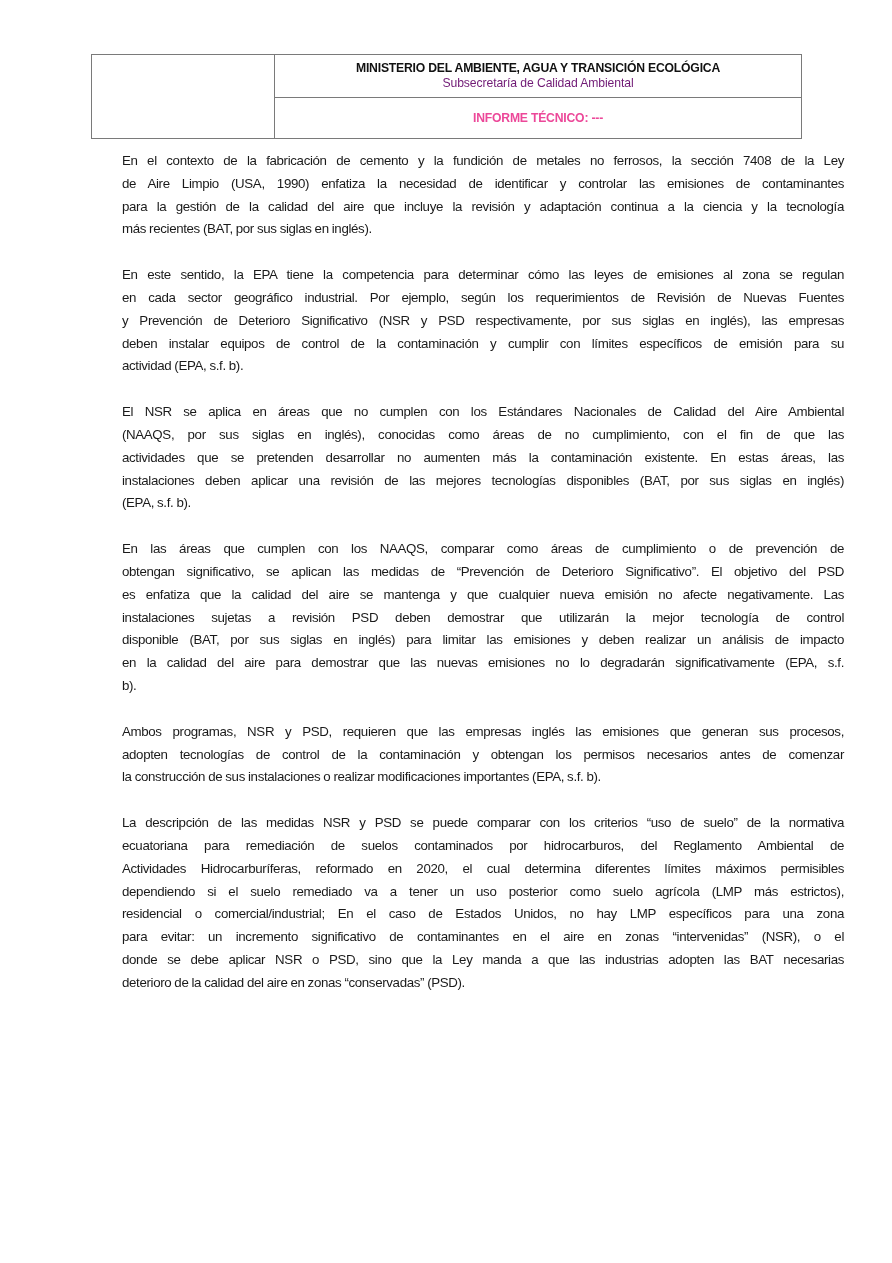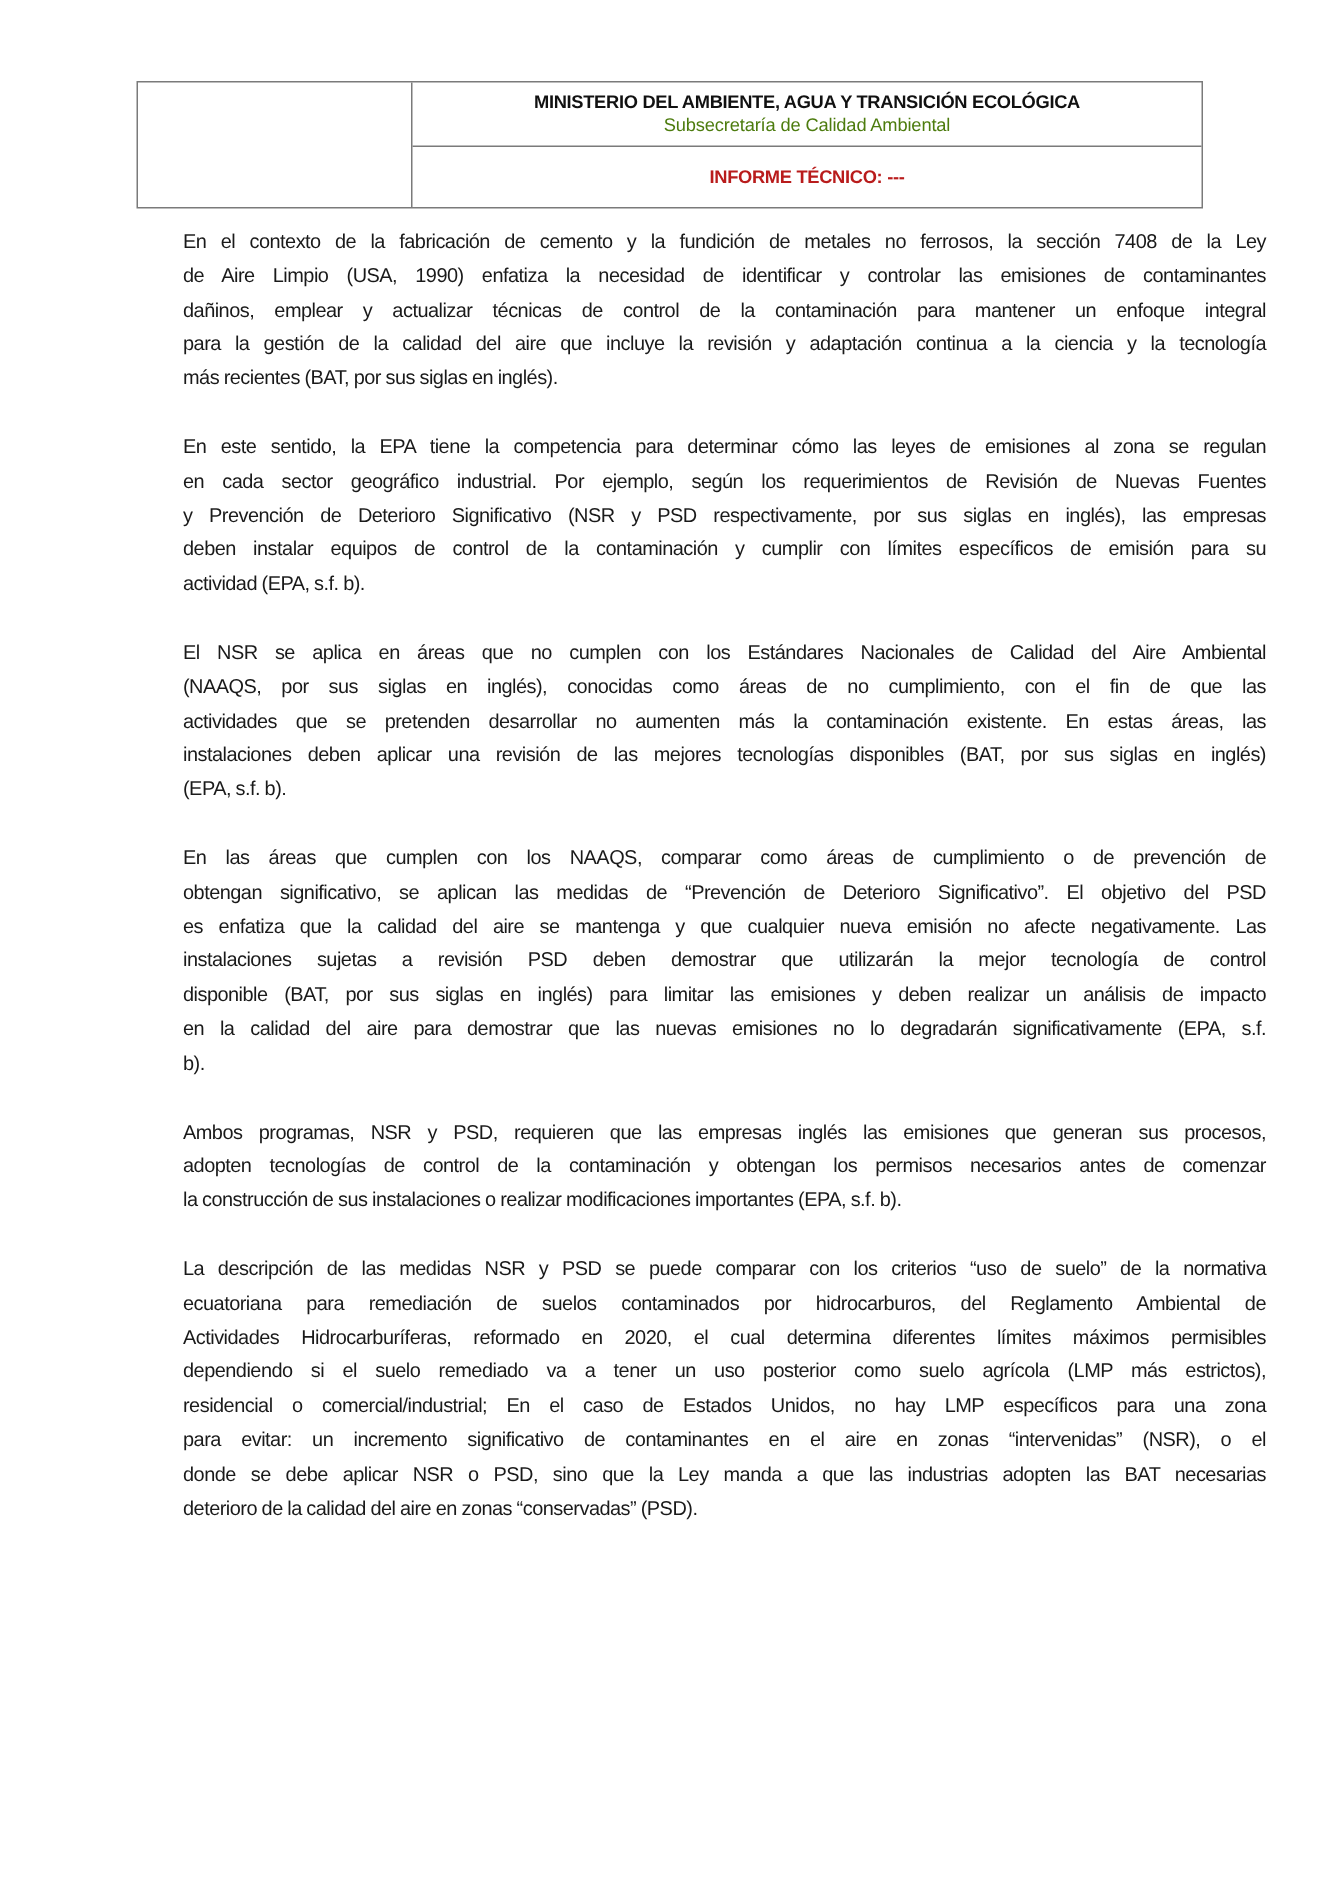--- a/index.html
+++ b/index.html
@@ -2,22 +2,22 @@
 <html><head>
 <meta charset="utf-8">
 <style>
   html, body { margin: 0; padding: 0; background: #ffffff; }
   body { width: 892px; height: 1263px; position: relative; overflow: hidden; font-family: "Liberation Sans", sans-serif; color: #1a1a1a; }
   .header-table { position: absolute; left: 91px; top: 54px; width: 711px; height: 85px; border: 1px solid #7a7a7a; box-sizing: border-box; display: flex; }
   .logo-cell { width: 183px; border-right: 1px solid #7a7a7a; box-sizing: border-box; }
   .right-cell { flex: 1; display: flex; flex-direction: column; }
   .title-cell { height: 43px; border-bottom: 1px solid #7a7a7a; box-sizing: border-box; text-align: center; padding-top: 6px; }
   .ministry { font-size: 12.2px; font-weight: bold; letter-spacing: -0.2px; line-height: 15px; color: #111; }
-  .subsec { font-size: 12.2px; color: #4d7c0f; line-height: 15px; letter-spacing: -0.1px; }
-  .report-cell { flex: 1; display: flex; align-items: center; justify-content: center; font-size: 12.2px; font-weight: bold; color: #b91c1c; letter-spacing: -0.2px; }
+  .subsec { font-size: 12.2px; color: #701a75; line-height: 15px; letter-spacing: -0.1px; }
+  .report-cell { flex: 1; display: flex; align-items: center; justify-content: center; font-size: 12.2px; font-weight: bold; color: #ec4899; letter-spacing: -0.2px; }
   .content { position: absolute; left: 86px; top: 150px; width: 722px; margin-left: 36px; }
   .para { font-size: 13.3px; line-height: 22.8px; text-align: justify; margin: 0 0 23px 0; letter-spacing: -0.35px; word-spacing: -0.3px; }
   .line { display: block; text-align: justify; text-align-last: justify; white-space: nowrap; }
   .line.last { text-align-last: left; }
 </style>
 </head>
 <body>
 
 <div class="header-table">
   <div class="logo-cell"></div>
@@ -27,21 +27,20 @@
       <div class="subsec">Subsecretaría de Calidad Ambiental</div>
     </div>
     <div class="report-cell">INFORME TÉCNICO: ---</div>
   </div>
 </div>
 
 <div class="content" id="content">
     <p class="para">
       <span class="line">En el contexto de la fabricación de cemento y la fundición de metales no ferrosos, la sección 7408 de la Ley</span>
       <span class="line">de Aire Limpio (USA, 1990) enfatiza la necesidad de identificar y controlar las emisiones de contaminantes</span>
-      <span class="line">dañinos, emplear y actualizar técnicas de control de la contaminación para mantener un enfoque integral</span>
       <span class="line">para la gestión de la calidad del aire que incluye la revisión y adaptación continua a la ciencia y la tecnología</span>
       <span class="line last">más recientes (BAT, por sus siglas en inglés).</span>
     </p>
     <p class="para">
       <span class="line">En este sentido, la EPA tiene la competencia para determinar cómo las leyes de emisiones al zona se regulan</span>
       <span class="line">en cada sector geográfico industrial. Por ejemplo, según los requerimientos de Revisión de Nuevas Fuentes</span>
       <span class="line">y Prevención de Deterioro Significativo (NSR y PSD respectivamente, por sus siglas en inglés), las empresas</span>
       <span class="line">deben instalar equipos de control de la contaminación y cumplir con límites específicos de emisión para su</span>
       <span class="line last">actividad (EPA, s.f. b).</span>
     </p>

